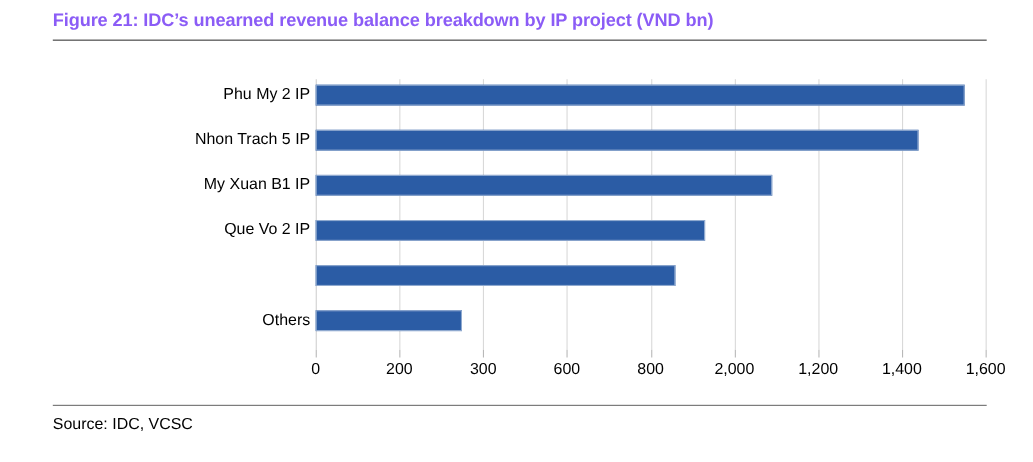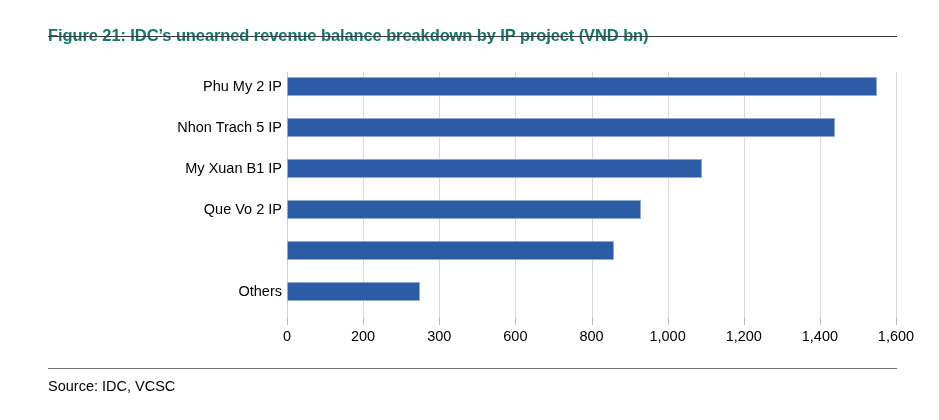--- a/index.html
+++ b/index.html
@@ -28,22 +28,21 @@
     left: 48px;
     top: 8px;
     width: 849px;
   }
   .figure-title {
     font-size: 16.5px;
     font-weight: bold;
     letter-spacing: -0.1px;
     line-height: 22px;
     white-space: nowrap;
-    color: #0f766e;
-    margin-top: 16px;
+    color: #8b5cf6;
   }
   .title-rule {
     position: absolute;
     left: 48px;
     top: 36px;
     width: 849px;
     height: 0;
     border-top: 1.6px solid #3a3a3a;
   }
 
@@ -194,21 +193,21 @@
       <div class="tick-mark" style="left:380.6px;"></div>
       <div class="tick-mark" style="left:456.8px;"></div>
       <div class="tick-mark" style="left:532.9px;"></div>
       <div class="tick-mark" style="left:609px;"></div>
 
       <div class="tick-label" style="left:0px;">0</div>
       <div class="tick-label" style="left:76.1px;text-align:right;">200</div>
       <div class="tick-label" style="left:152.3px;">300</div>
       <div class="tick-label" style="left:228.4px;">600</div>
       <div class="tick-label" style="left:304.5px;">800</div>
-      <div class="tick-label" style="left:380.6px;">1,000</div>
+      <div class="tick-label" style="left:380.6px;">2,000</div>
       <div class="tick-label" style="left:456.8px;">1,200</div>
       <div class="tick-label" style="left:532.9px;">1,400</div>
       <div class="tick-label" style="left:609px;">1,600</div>
     </div>
 
   </div>
 
   <div class="footer-rule"></div>
   <div class="source-note">Source: IDC, VCSC</div>
 

